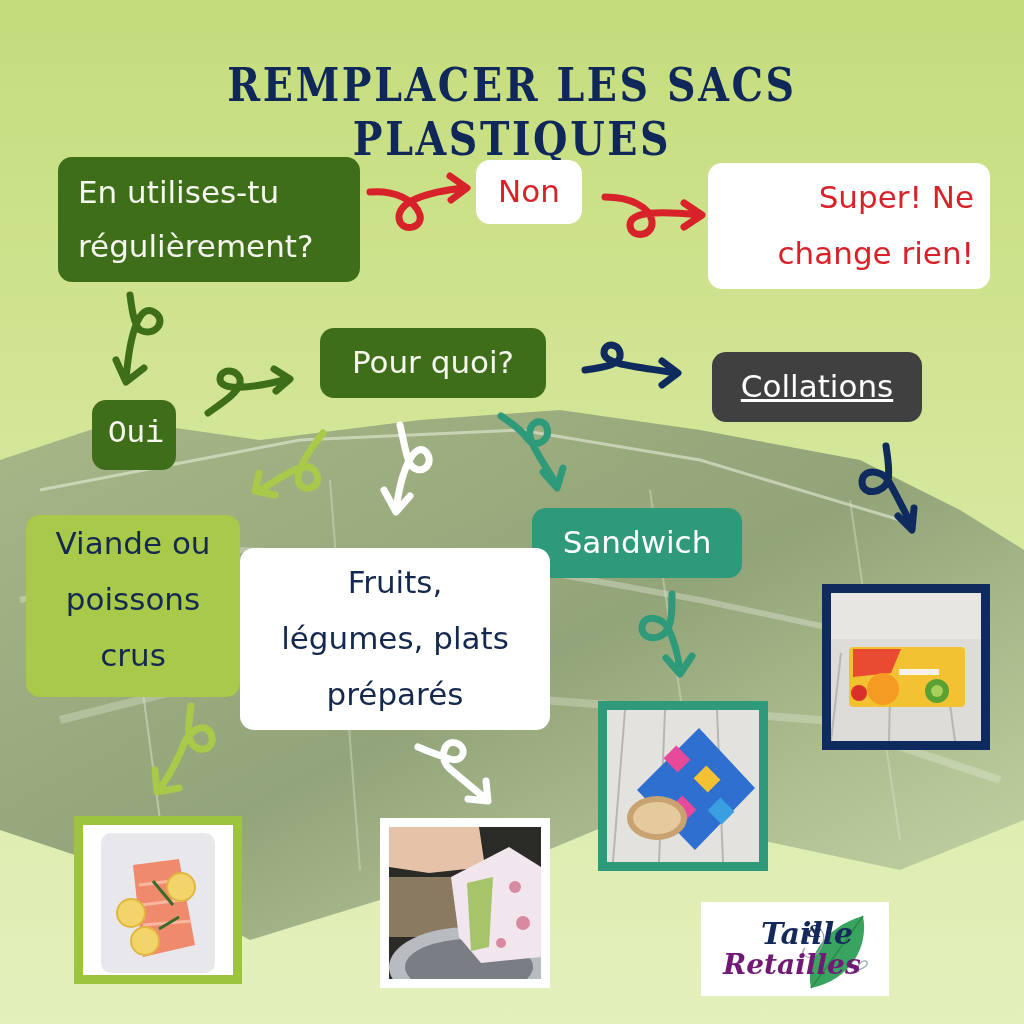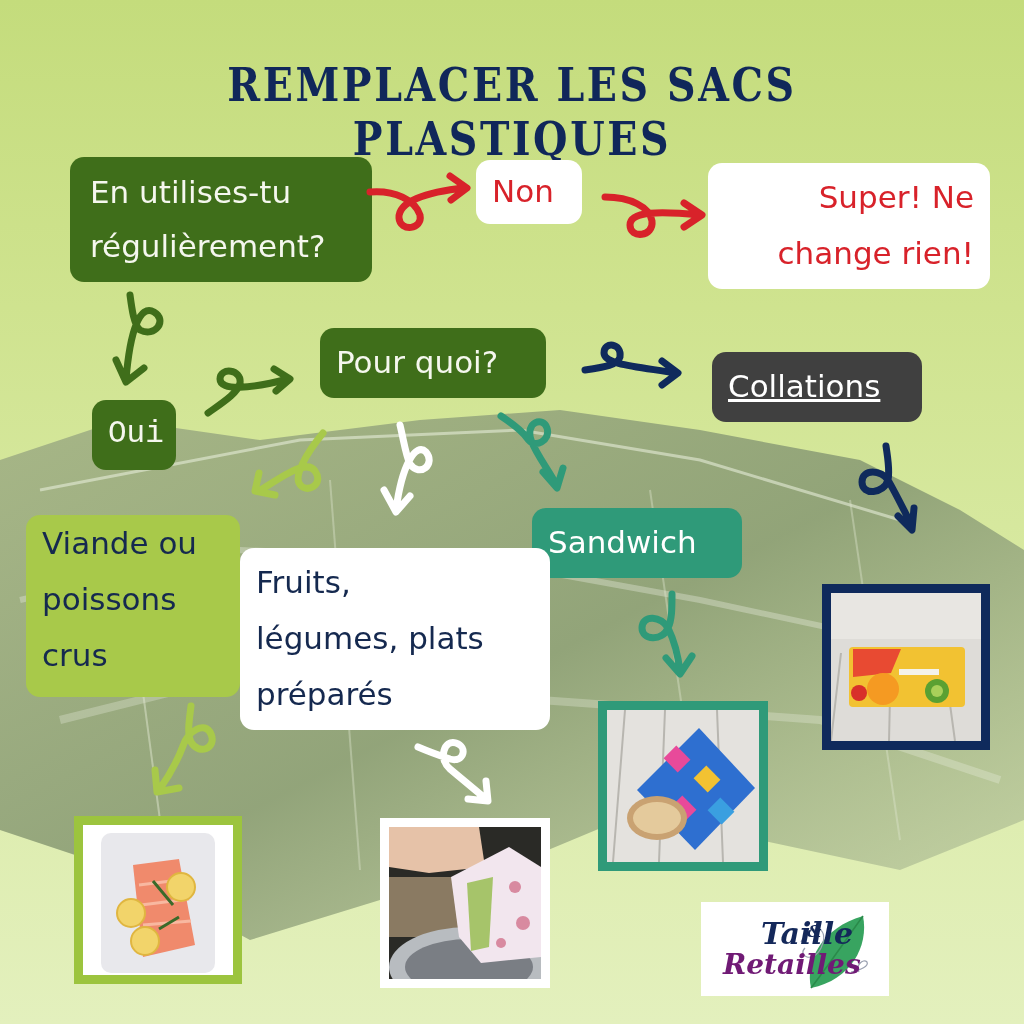--- a/index.html
+++ b/index.html
@@ -11,21 +11,21 @@
   .bags {
     position:absolute; left:0; top:400px; width:1024px; height:540px;
     pointer-events:none;
   }
   .title {
     position:absolute; left:0; top:58px; width:1024px; text-align:center;
     font-family: "DejaVu Serif", serif; font-weight:bold; font-size:46px;
     letter-spacing:3px; color:#10275a; transform:scaleX(0.86); transform-origin:center;
   }
   .box {
-    position:absolute; border-radius:14px; text-align:left;
+    position:absolute; border-radius:14px; text-align:center;
     font-family: "DejaVu Sans", sans-serif; font-size:31px; line-height:56px;
     box-sizing:border-box; padding:0 16px; white-space:nowrap;
   }
   .dg { background:#3f6e1a; color:#f5f7ee; }
   .wr { background:#ffffff; color:#d8222a; }
   .nv { background:#404040; color:#ffffff;text-decoration:underline; }
   .tl { background:#2f9a79; color:#ffffff; }
   .lg { background:#a8c94a; color:#15294f; }
   .wn { background:#ffffff; color:#15294f; }
   .arrow { position:absolute; overflow:visible; }
@@ -53,21 +53,21 @@
   <path d="M20,200 L240,150 L480,160 L700,200 L980,260" stroke="#eef2e4" stroke-width="6" fill="none" opacity="0.35"></path>
   <path d="M60,320 L300,260 L540,300 L820,320 L1000,380" stroke="#eef2e4" stroke-width="8" fill="none" opacity="0.3"></path>
   <path d="M120,120 L160,420" stroke="#dfe6cf" stroke-width="2" opacity="0.5"></path>
   <path d="M330,80 L360,470" stroke="#dfe6cf" stroke-width="2" opacity="0.4"></path>
   <path d="M650,90 L700,430" stroke="#dfe6cf" stroke-width="2" opacity="0.4"></path>
   <path d="M850,100 L900,440" stroke="#dfe6cf" stroke-width="2" opacity="0.4"></path>
 </svg>
 
 <div class="title">REMPLACER LES SACS PLASTIQUES</div>
 
-<div class="box dg" style="left:70px; top:157px; width:302px; height:125px; line-height:54px; padding-top:8px; text-align:left; padding-left:20px;">
+<div class="box dg" style="left:58px; top:157px; width:302px; height:125px; line-height:54px; padding-top:8px; text-align:left; padding-left:20px;">
   <div>En utilises-tu</div>
   <div>régulièrement?</div>
 </div>
 
 <div class="box wr" style="left:476px; top:160px; width:106px; height:64px; line-height:62px;">Non</div>
 
 <div class="box wr" style="left:708px; top:163px; width:282px; height:126px; line-height:56px; padding-top:6px; text-align:right; padding-right:16px;">
   <div>Super! Ne</div>
   <div>change rien!</div>
 </div>

